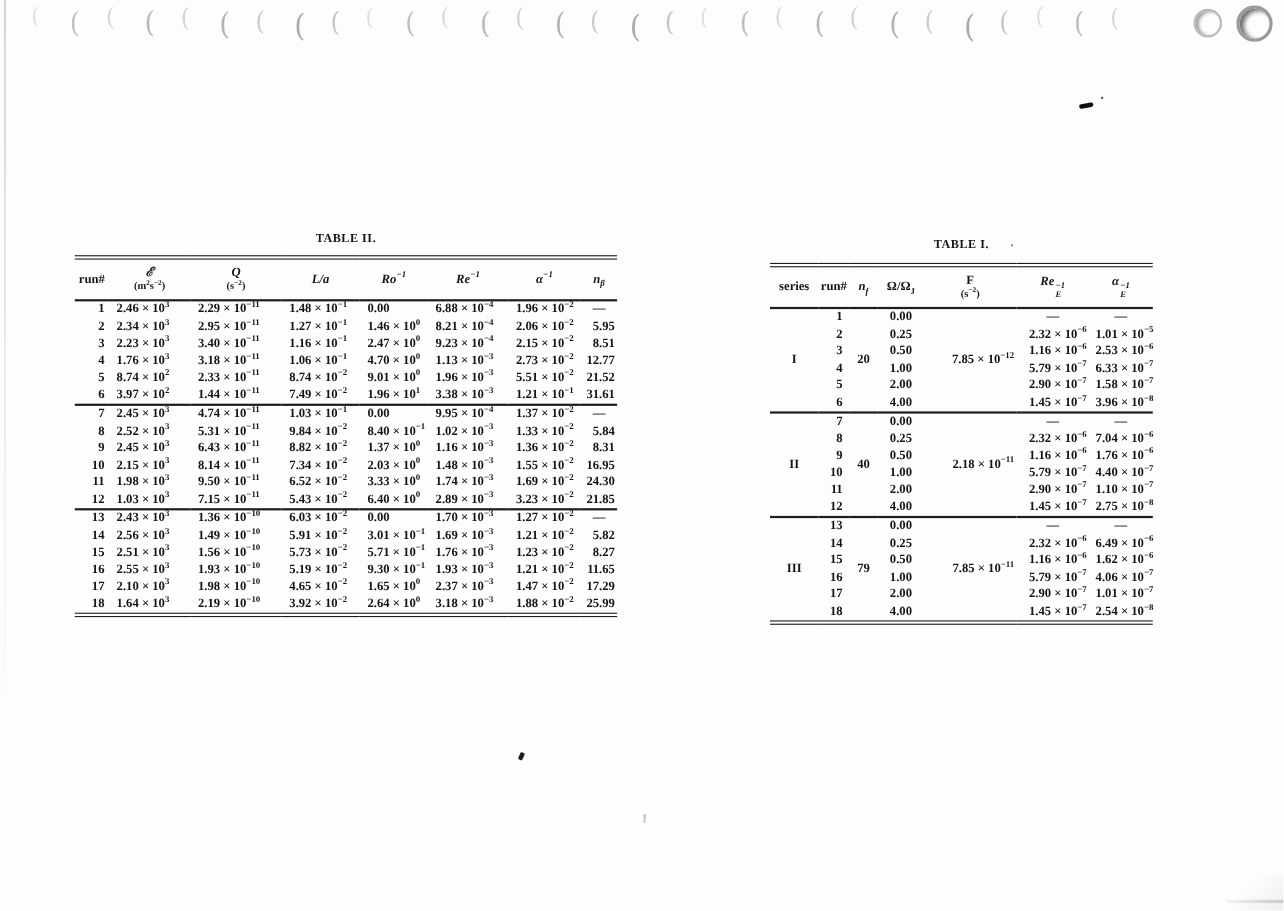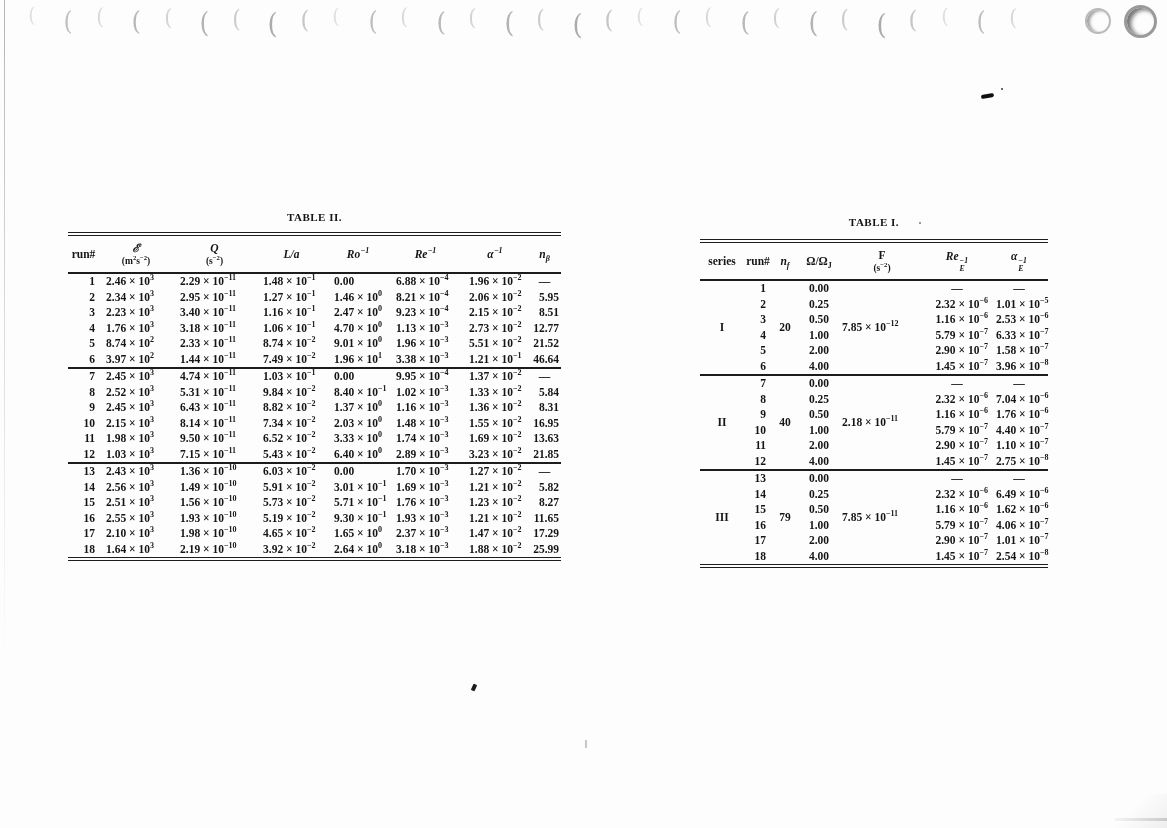--- a/index.html
+++ b/index.html
@@ -55,21 +55,21 @@
   .supsub .ss{display:block;}
 
   
   .c-run2{text-align:right;padding-right:4px;}
   .c-l{text-align:left;padding-left:7px;}
   .c-nb{text-align:right;padding-right:2px;}
   .c-series{text-align:center;}
   .c-run{text-align:right;padding-right:6px;}
   .c-nf{text-align:center;}
   .c-omega{text-align:center;}
-  .c-F{text-align:left;}
+  .c-F{text-align:right;}
   .c-re{text-align:right;padding-left:8px;}
   .c-alpha{text-align:left;padding-left:6px;}
   td.dash{text-align:center;padding:0;}
 </style>
 </head>
 <body>
 
 <div class="page">
 
   <div class="binding">
@@ -193,21 +193,21 @@
             <td class="c-nb">21.52</td>
           </tr>
           <tr>
             <td class="c-run2">6</td>
             <td class="c-l">3.97 × 10<sup>2</sup></td>
             <td class="c-l">1.44 × 10<sup>−11</sup></td>
             <td class="c-l">7.49 × 10<sup>−2</sup></td>
             <td class="c-l">1.96 × 10<sup>1</sup></td>
             <td class="c-l">3.38 × 10<sup>−3</sup></td>
             <td class="c-l">1.21 × 10<sup>−1</sup></td>
-            <td class="c-nb">46.64</td>
+            <td class="c-nb">31.61</td>
           </tr>
         </tbody>
         <tbody>
           <tr>
             <td class="c-run2">7</td>
             <td class="c-l">2.45 × 10<sup>3</sup></td>
             <td class="c-l">4.74 × 10<sup>−11</sup></td>
             <td class="c-l">1.03 × 10<sup>−1</sup></td>
             <td class="c-l">0.00</td>
             <td class="c-l">9.95 × 10<sup>−4</sup></td>
@@ -245,21 +245,21 @@
             <td class="c-nb">16.95</td>
           </tr>
           <tr>
             <td class="c-run2">11</td>
             <td class="c-l">1.98 × 10<sup>3</sup></td>
             <td class="c-l">9.50 × 10<sup>−11</sup></td>
             <td class="c-l">6.52 × 10<sup>−2</sup></td>
             <td class="c-l">3.33 × 10<sup>0</sup></td>
             <td class="c-l">1.74 × 10<sup>−3</sup></td>
             <td class="c-l">1.69 × 10<sup>−2</sup></td>
-            <td class="c-nb">13.63</td>
+            <td class="c-nb">24.30</td>
           </tr>
           <tr>
             <td class="c-run2">12</td>
             <td class="c-l">1.03 × 10<sup>3</sup></td>
             <td class="c-l">7.15 × 10<sup>−11</sup></td>
             <td class="c-l">5.43 × 10<sup>−2</sup></td>
             <td class="c-l">6.40 × 10<sup>0</sup></td>
             <td class="c-l">2.89 × 10<sup>−3</sup></td>
             <td class="c-l">3.23 × 10<sup>−2</sup></td>
             <td class="c-nb">21.85</td>

